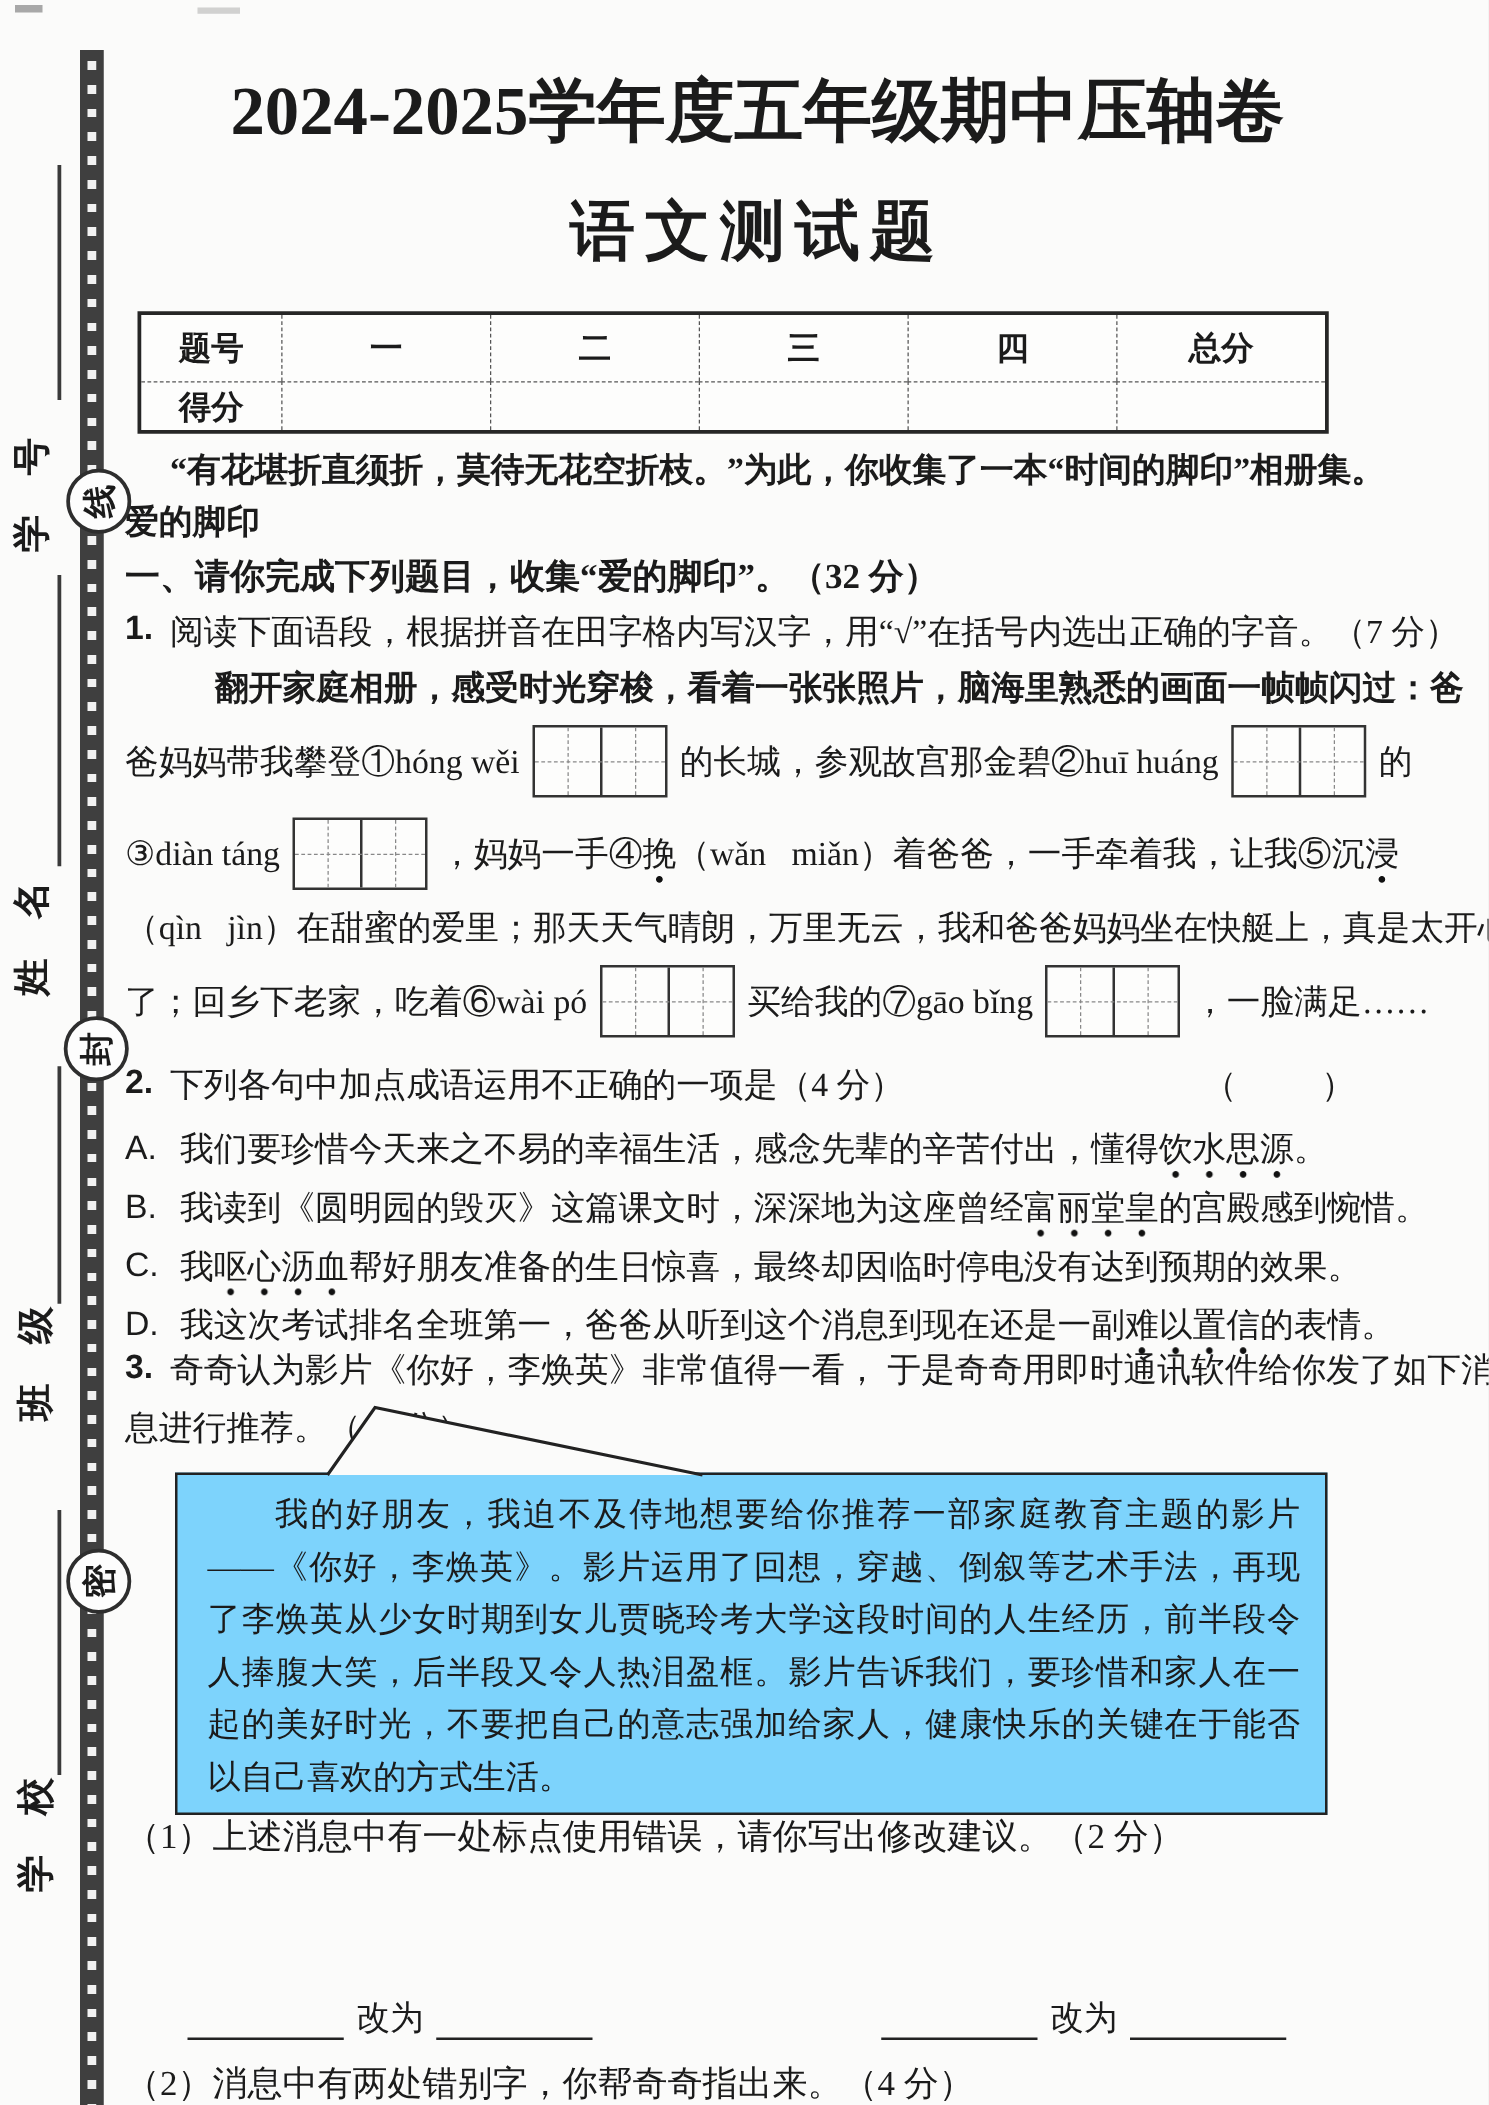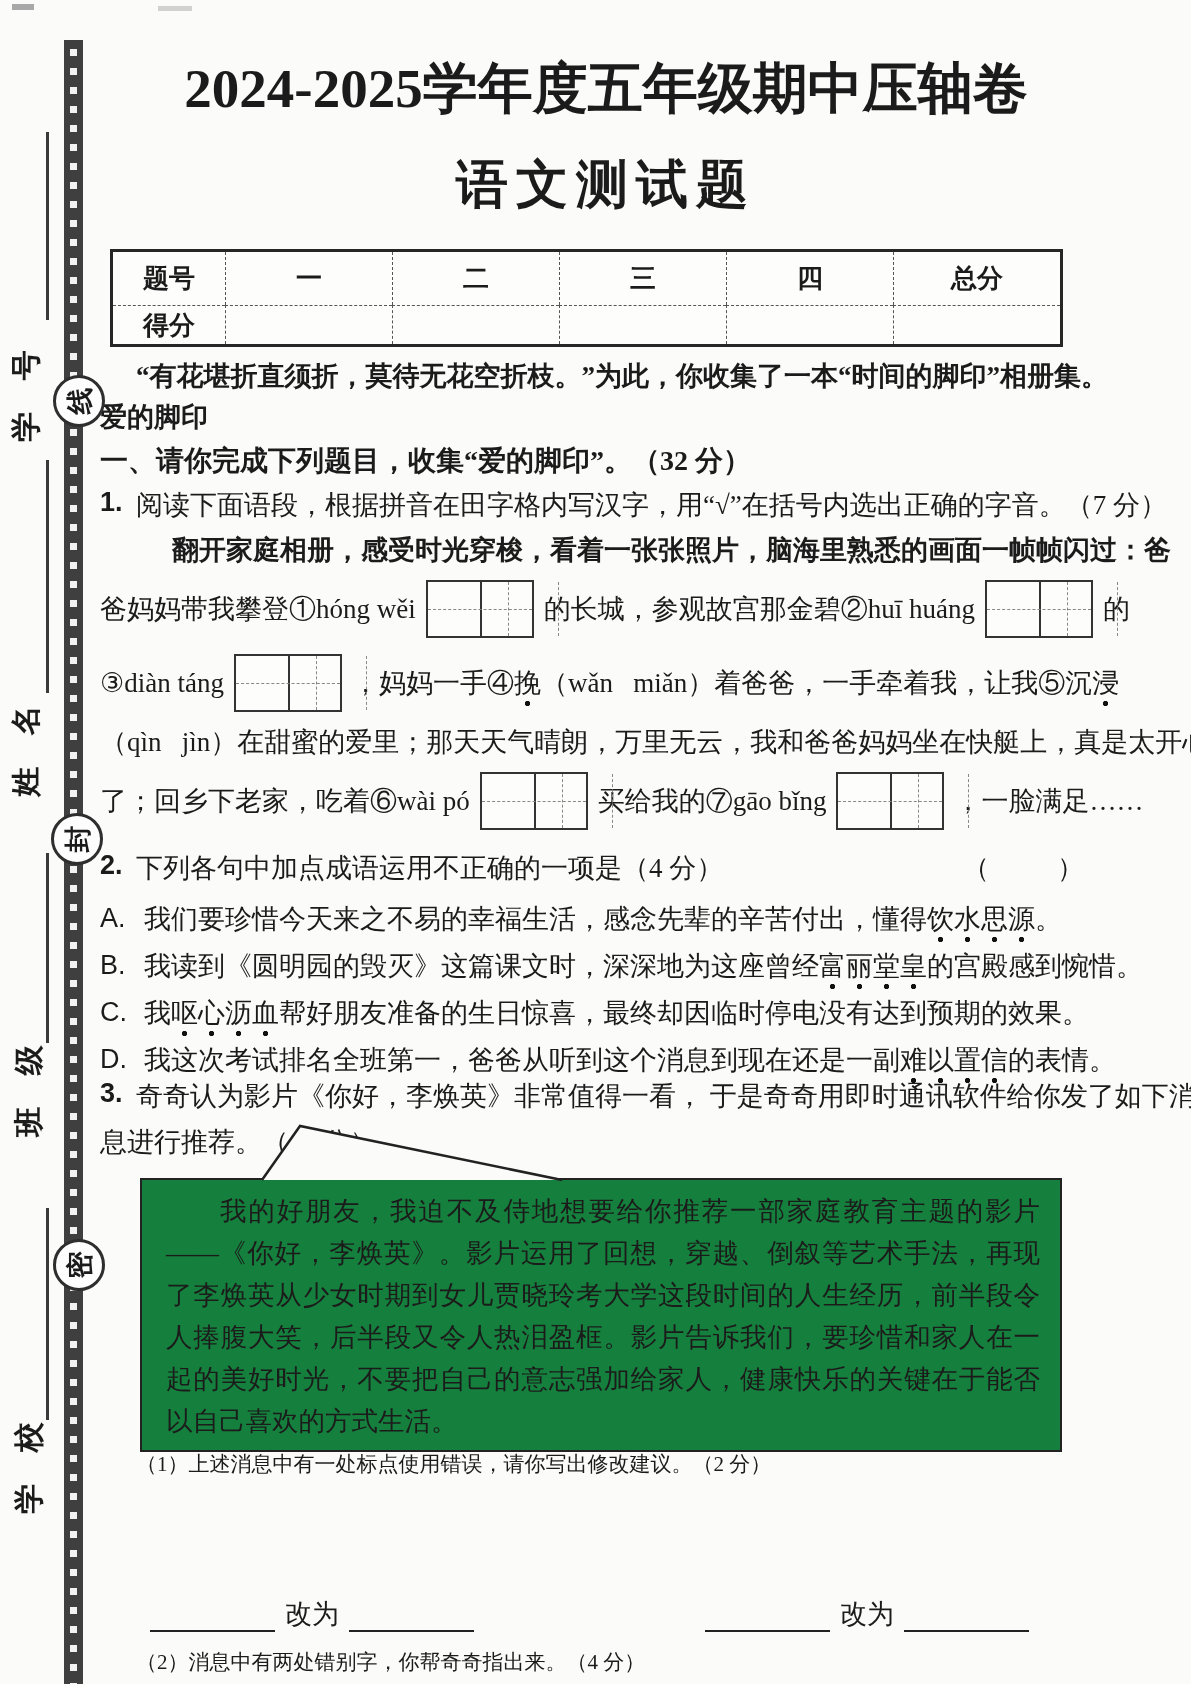--- a/index.html
+++ b/index.html
@@ -32,42 +32,42 @@
   
   .blk{position:absolute;left:100px;width:1012px;font-size:27px;white-space:nowrap;}
   .quote{top:358px;font-weight:600;padding-left:36px;}
   .album{top:399px;font-weight:600;}
   .sec1{top:442px;font-size:28px;font-weight:700;}
   .qhead{display:flex;}
   .qnum{font-weight:700;width:36px;flex:0 0 36px;font-family:"Liberation Sans",sans-serif;}
   .q1h{top:487px}.q2h{top:850px}.q3h1{top:1078px}.q3h2{top:1124px}
   .q1para{top:528px;}
   .row{display:flex;align-items:center;min-height:44px;gap:10px;white-space:nowrap;}
-  .row.tall{min-height:74px;text-align:right;}
+  .row.tall{min-height:74px;}
   .row.indent{padding-left:72px;font-weight:bold;}
   .pre{white-space:pre;}
   
   .tzg{display:inline-block;width:104px;height:54px;border:2px solid #333;position:relative;
         background:#fdfdfc;flex:0 0 104px;}
   .tzg .tcell{position:absolute;top:0;bottom:0;width:50%;}
   .tzg .tcell.c2{left:50%;border-left:2px solid #333;}
   .tzg .tcell::before{content:"";position:absolute;left:50%;top:0;bottom:0;border-left:1px dashed #888;}
   .tzg::after{content:"";position:absolute;top:50%;left:0;right:0;border-top:1px dashed #888;}
   .em-dot{padding-bottom:9px;background-image:radial-gradient(circle,#111 2.3px,transparent 3px);
         background-size:1em 7px;background-repeat:repeat-x;background-position:0 100%;}
   .bracket{position:absolute;right:28px;top:0;white-space:pre;font-size:27px;}
   .opts{top:895px;}
   .opt-row{display:flex;min-height:47px;align-items:center;white-space:nowrap;}
   .opt-label{width:44px;flex:0 0 44px;font-family:"Liberation Sans",sans-serif;}
   
   .bubble{position:absolute;left:140px;top:1178px;width:922px;min-height:219px;border:2.5px solid #222;
         box-sizing:border-box;padding:10px 20px 8px 24px;font-size:26.5px;line-height:42px;
-        text-indent:54px;text-align:justify;background:#15803d;}
+        text-indent:54px;text-align:justify;background:#7dd3fc;}
   .tail{position:absolute;left:252px;top:1120px;z-index:2;}
-  .sub{font-size:21px;margin-left:36px;}
+  .sub{font-size:28px;}
   .sub1{top:1450px}.sub2{top:1648px}
   .blanks{top:1596px;height:44px;}
   .blank-group{position:absolute;display:flex;align-items:flex-end;gap:10px;font-size:27px;}
   .bg1{left:50px}.bg2{left:605px}
   .blank{display:inline-block;width:125px;height:32px;border-bottom:2.5px solid #222;}
   .artifact{position:absolute;background:#555;opacity:.5;}
 </style>
 </head>
 <body>
 

